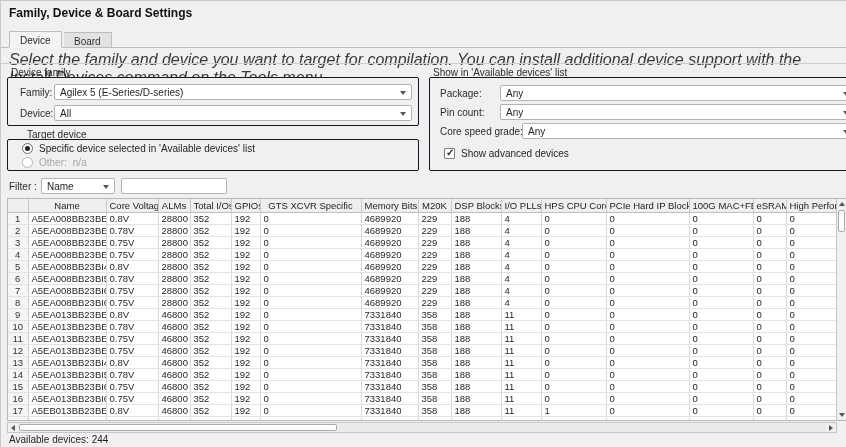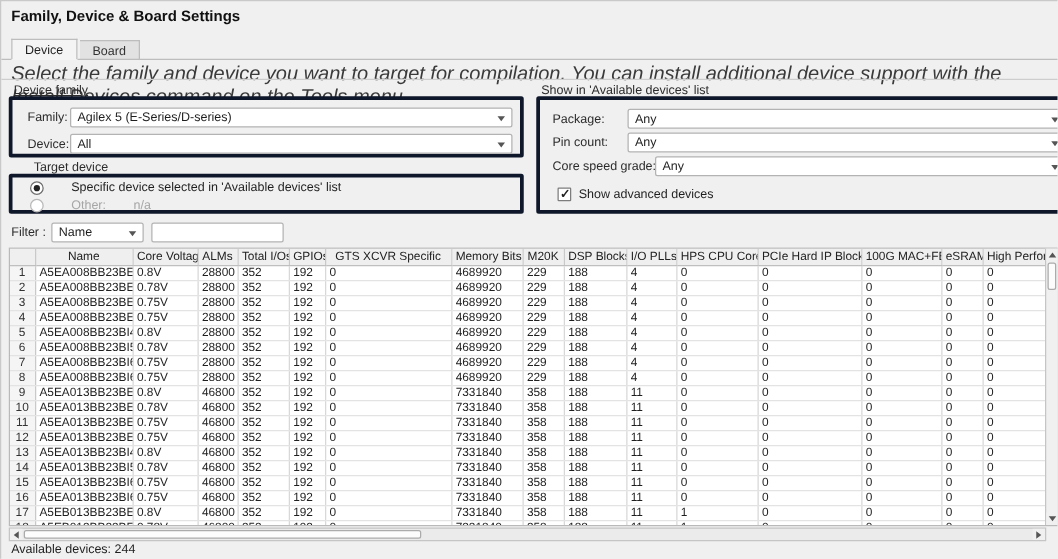--- a/index.html
+++ b/index.html
@@ -20,40 +20,40 @@
   .tab { top:30px; height:17px; font-size:10px; padding:2px 10px 0 10px;
          border:1px solid #bdbdbd; display:flex; align-items:center; justify-content:center; z-index:2; }
   .tab.active { left:8px; background:#f4f4f4; border-bottom:1px solid #f4f4f4; }
   .tab.inactive { left:63px; top:31px; height:16px; background:#e2e2e2; border-left:none; color:#333; }
 
   .instruction { left:8px; top:50px; font-size:16px; color:#3a3a3a;font-style:italic; }
   .separator { left:0; top:62px; width:846px; height:1px; background:#cdcdcd; }
 
   
   .group-label { font-size:10px; color:#2c2c2c; }
-  .groupbox { border:3px solid #0f172a; border-radius:2px; background:#f0f0f0; }
+  .groupbox { border:1px solid #0f172a; border-radius:2px; background:#f0f0f0; }
 
   .field-label { font-size:10px; color:#2c2c2c; position:absolute; }
   .combo {
     position:absolute; height:16px; background:#ffffff; border:1px solid #b3b3b3;
     border-radius:2px; font-size:10px; display:flex; align-items:center;
     padding:0 14px 0 5px; color:#1f1f1f;
   }
   .combo .arrow {
     position:absolute; right:5px; top:6px; width:0; height:0;
     border-left:3.5px solid transparent; border-right:3.5px solid transparent;
     border-top:4px solid #555;
   }
   .textinput {
     position:absolute; height:16px; background:#ffffff; border:1px solid #b3b3b3;
     border-radius:2px; font-size:10px; padding:0 4px;
   }
 
   
-  .radio-row { position:absolute; display:flex; align-items:center; gap:22px; font-size:10px; }
+  .radio-row { position:absolute; display:flex; align-items:center; gap:6px; font-size:10px; }
   .radio { width:11px; height:11px; border:1px solid #6f6f6f; border-radius:50%; background:#fff; position:relative; }
   .radio.on::after { content:""; position:absolute; left:2px; top:2px; width:5px; height:5px; border-radius:50%; background:#222; }
   .radio.disabled { border-color:#b8b8b8; }
   .disabled-text { color:#a6a6a6; }
   .checkbox-row { position:absolute; display:flex; align-items:center; gap:6px; font-size:10px; }
   .checkbox { width:11px; height:11px; border:1px solid #7d7d7d; border-radius:1px; background:#fff; position:relative; }
   .checkbox.on::after { content:"\2713"; position:absolute; left:1px; top:-2px; font-size:10px; font-weight:bold; color:#222; }
 
   
   .table-wrap { left:6px; top:197px; width:840px; height:223px; background:#ffffff;
@@ -84,21 +84,21 @@
 
 <div class="abs page-title">Family, Device &amp; Board Settings</div>
 
 <div class="abs tabline"></div>
 <div class="abs tab active">Device</div>
 <div class="abs tab inactive">Board</div>
 
 <div class="abs instruction">Select the family and device you want to target for compilation. You can install additional device support with the Install Devices command on the Tools menu.</div>
 <div class="abs separator"></div>
 
-<div class="abs group-label" style="left:10px; top:66px;text-decoration:underline;">Device family</div>
+<div class="abs group-label" style="left:10px; top:66px;">Device family</div>
 <div class="abs groupbox" style="left:6px; top:76px; width:412px; height:49px;">
   <span class="field-label" style="left:12px; top:9px;">Family:</span>
   <div class="combo" style="left:46px; top:6px; right:6px;">
     <span>Agilex 5 (E-Series/D-series)</span>
     <span class="arrow"></span>
   </div>
   <span class="field-label" style="left:12px; top:30px;">Device:</span>
   <div class="combo" style="left:46px; top:27px; right:6px;">
     <span>All</span>
     <span class="arrow"></span>

